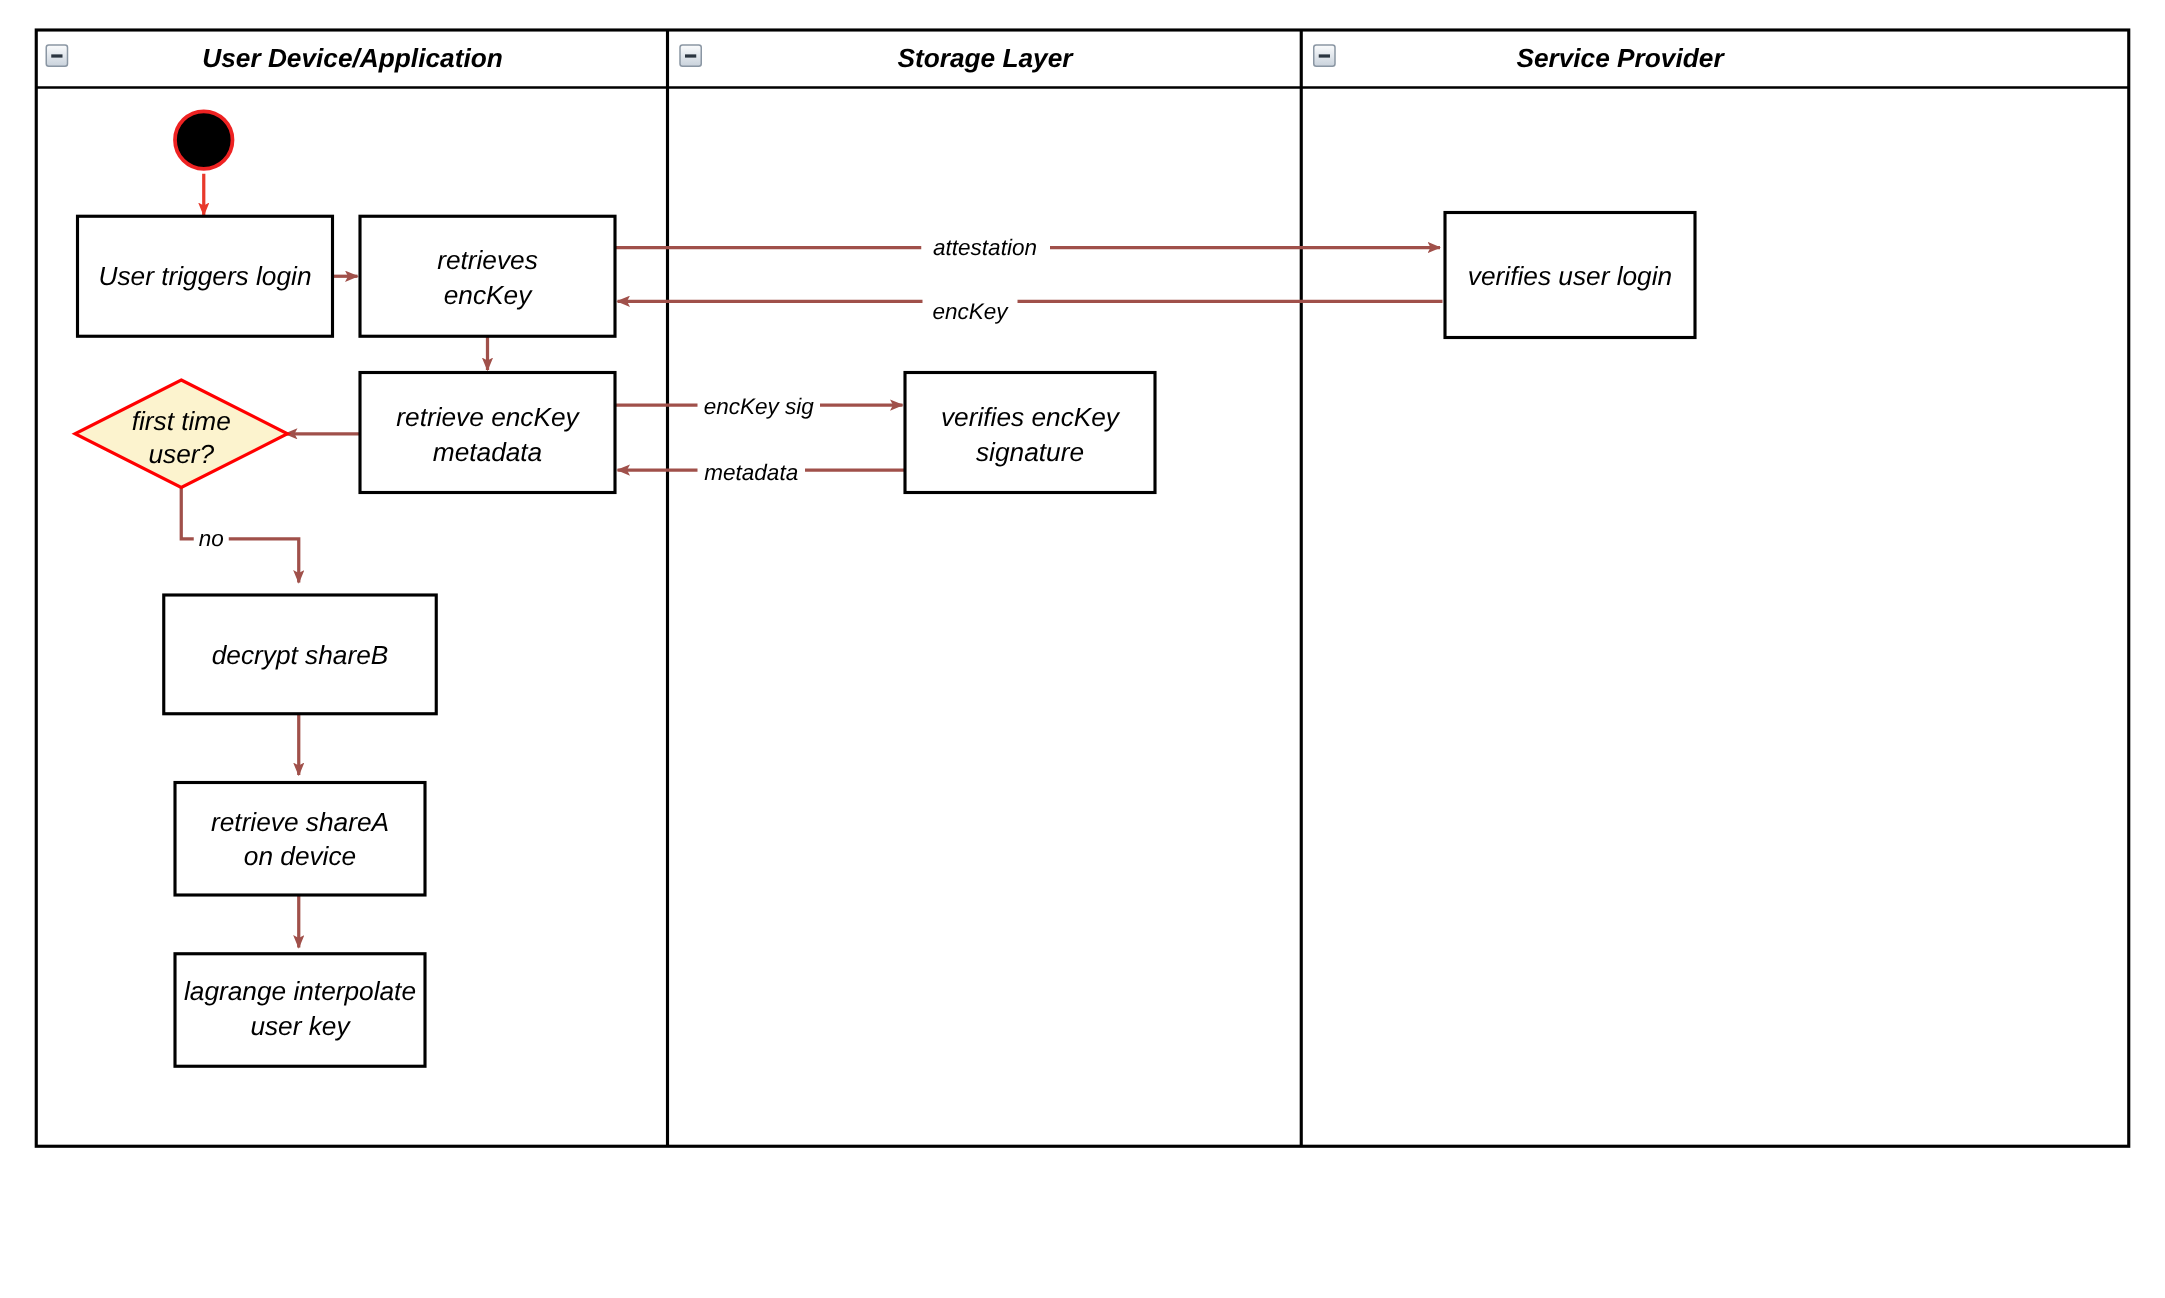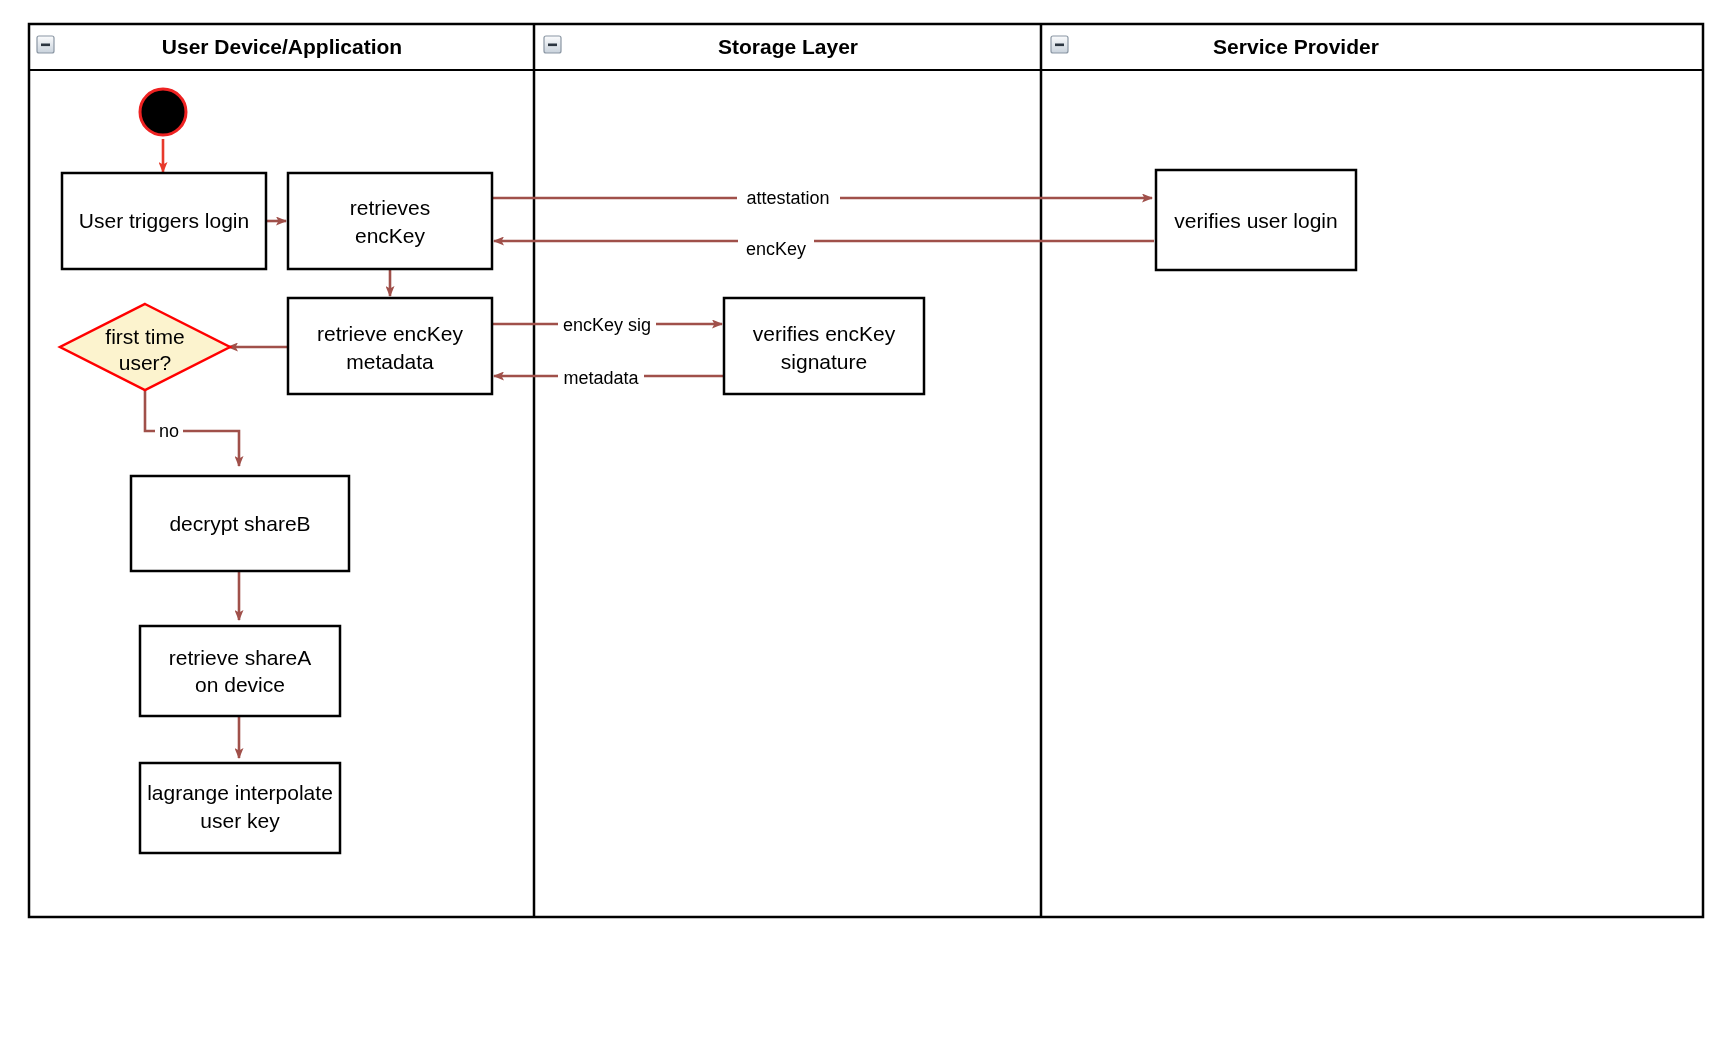--- a/index.html
+++ b/index.html
@@ -7,20 +7,21 @@
     padding: 0;
     background: #ffffff;
     font-family: "Liberation Sans", sans-serif;
   }
   #canvas {
     position: relative;
     width: 1732px;
     height: 1038px;
     background: #ffffff;
     overflow: hidden;
+    font-style: italic;
   }
   svg.diagram {
     position: absolute;
     left: 0;
     top: 0;
     width: 1732px;
     height: 1038px;
   }
   .lane-title {
     font-family: "Liberation Sans", sans-serif;

